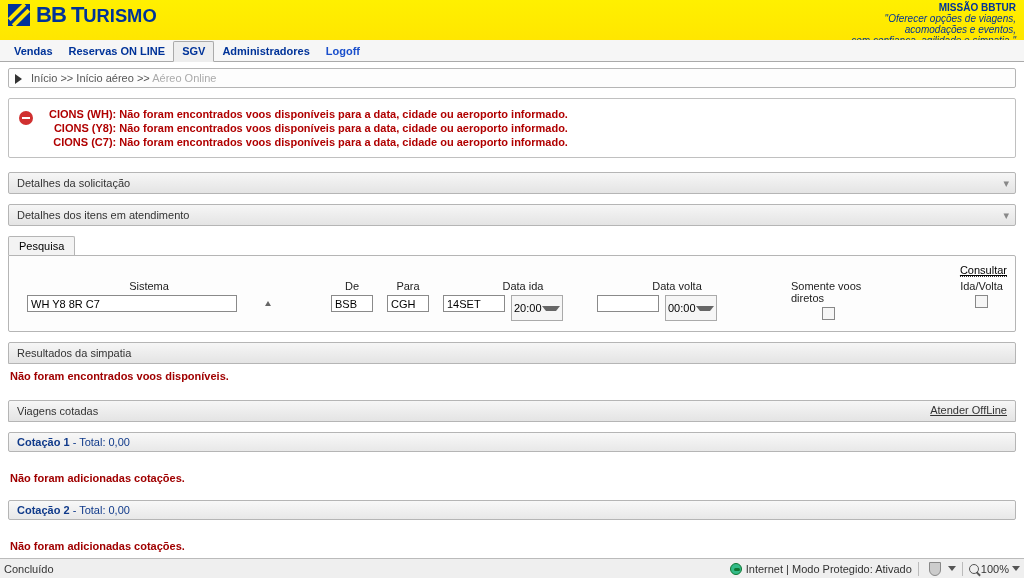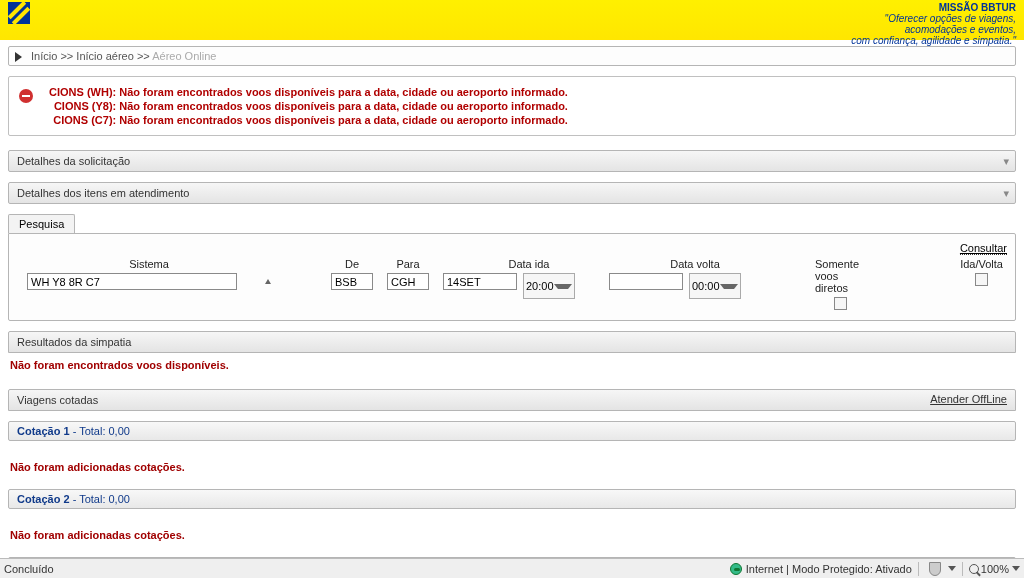--- a/index.html
+++ b/index.html
@@ -48,21 +48,21 @@
 .pesq-body { border:1px solid #b5b5b5; border-radius:0 2px 2px 2px; padding:8px 8px 10px; background:#fdfdfd; position:relative;}
 .pesq-link { text-align:right; margin-bottom:4px; text-decoration:underline; font-size:11px;}
 .pesq-row { display:flex; align-items:flex-start;}
 .pcol { display:flex; flex-direction:column; align-items:center; margin-right:14px;}
 .pcol label { font-size:11px; margin-bottom:3px; color:#222;}
 .pcol.sys { align-items:center;} 
 .pcol.sys .inner{ display:flex; align-items:center;gap:24px;}
 .pesq-body input[type=text]{ border:1px solid #8a8a8a; font-size:11px; padding:1px 3px; height:17px; background:#fff;}
 .sysin { width:210px;}
 .smallin{ width:42px; text-align:left;}
-.datein{ width:74px;}
+.datein{ width:62px;}
 .timebox{ width:52px; display:flex; align-items:center; border:1px solid #aaa; height:17px; padding:12px 2px; background:#f6f6f6;}
 .timebox span{ flex:1;}
 .tri-dn{ width:0;height:0;border-left:4px solid transparent;border-right:4px solid transparent;border-top:5px solid #666; display:inline-block;}
 .tri-up{ width:0;height:0;border-left:3px solid transparent;border-right:3px solid transparent;border-bottom:5px solid #666; display:inline-block; margin-left:4px;}
 .chk { width:13px; height:13px; border:1px solid #888; background:#f6f6f6; display:inline-block;}
 
 
 .reshdr { border:1px solid #b5b5b5; background: linear-gradient(180deg,#f6f6f6,#e4e4e4); padding:4px 8px; border-radius:2px 2px 0 0; font-size:11px; color:#333; position:relative;}
 .reshdr .offline { position:absolute; right:8px; top:3px; }
 .resbody-text { font-size:11px; color:#a00000; font-weight:bold; padding:6px 2px 12px;}
@@ -83,29 +83,37 @@
 .down-car{ width:0;height:0;border-left:4px solid transparent;border-right:4px solid transparent;border-top:5px solid #555; margin-left:3px;}
 .shield{width:12px;height:14px;background:#ccc;border:1px solid #888;border-radius:0 0 6px 6px;display:inline-block;margin:0 4px;}
 </style>
 </head>
 <body>
 
 <div class="wrap">
   <div class="topbanner">
     <div class="logo">
       <div class="logo-b"></div>
+      <div class="logo-text">BB&nbsp;T<small>URISMO</small></div>
     </div>
     <div class="mission">
       <div class="mtitle">MISSÃO BBTUR</div>
       <div class="mtext">"Oferecer opções de viagens,</div>
       <div class="mtext">acomodações e eventos,</div>
       <div class="mtext">com confiança, agilidade e simpatia."</div>
     </div>
   </div>
 
+  <div class="navtabs">
+    <div class="tab">Vendas</div>
+    <div class="tab">Reservas ON LINE</div>
+    <div class="tab active">SGV</div>
+    <div class="tab">Administradores</div>
+    <div class="tab link">Logoff</div>
+  </div>
 
   <div class="content">
 
     <div class="breadcrumb">
       <span class="tri"></span>
       <span>Início</span>
       <span>&gt;&gt;</span>
       <span>Início aéreo</span>
       <span>&gt;&gt;</span>
       <span class="cur">Aéreo Online</span>

